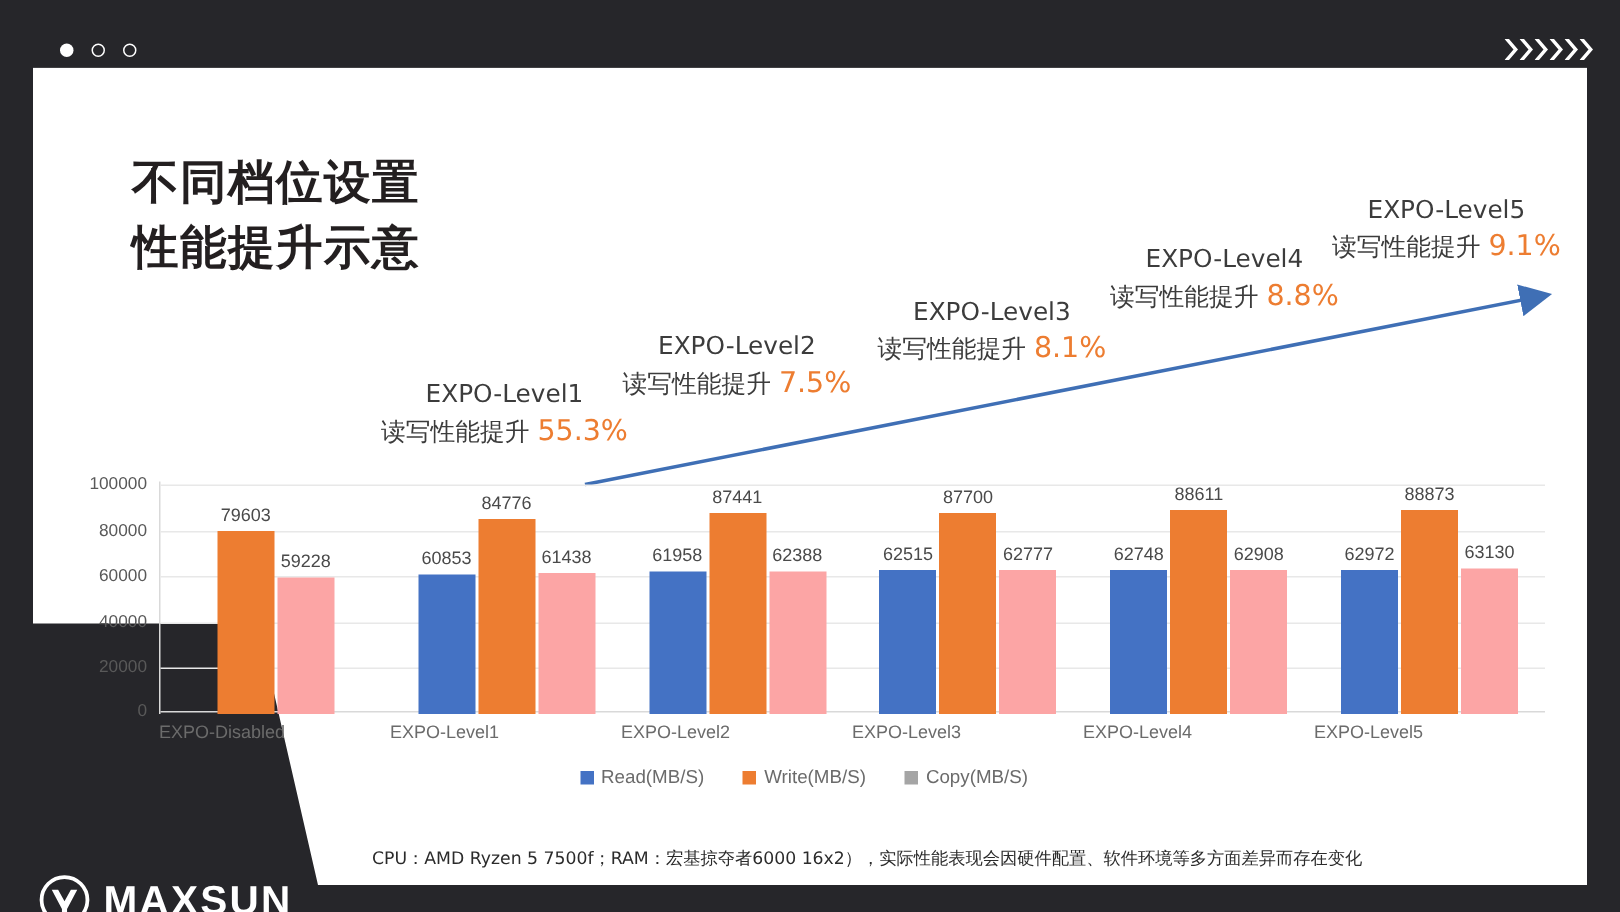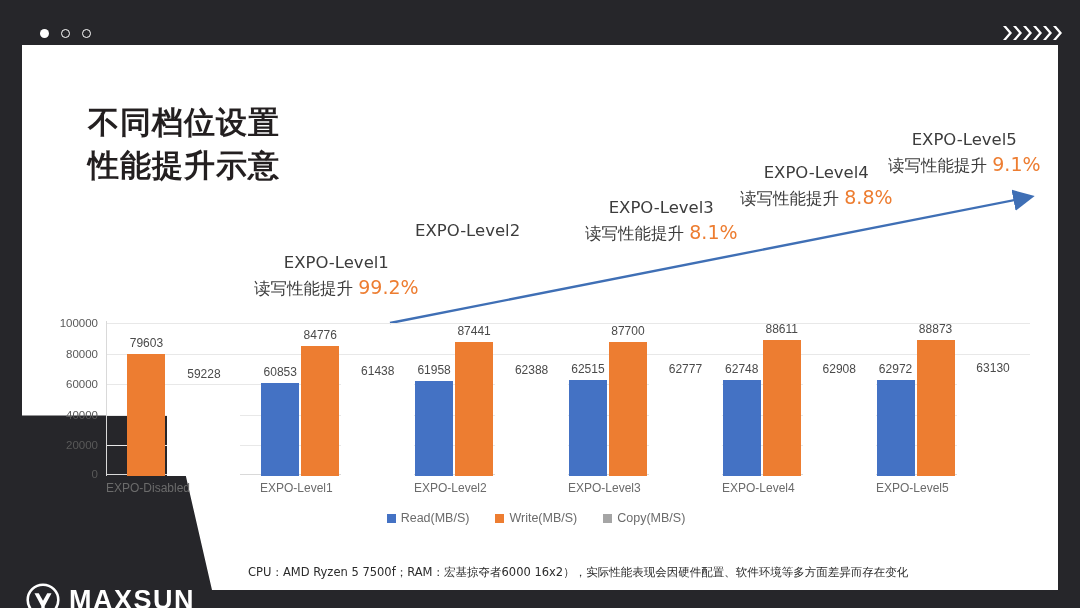--- a/index.html
+++ b/index.html
@@ -61,21 +61,21 @@
   .gridline.base{background:#d9d9d9;}
   .groups{position:absolute;left:0;right:0;bottom:0;top:0;display:flex;}
   .group{flex:1;display:flex;align-items:flex-end;justify-content:center;gap:2px;position:relative;}
   .bar{width:38px;position:relative;}
   .bar .v{
     position:absolute;left:50%;transform:translateX(-50%);
     bottom:100%;margin-bottom:4px;font-size:12px;color:#4a4a4a;white-space:nowrap;
   }
   .bar.read{background:#4472C4;}
   .bar.write{background:#ED7D31;}
-  .bar.copy{background:#ffffff;padding-left:35px;}
+  .bar.copy{background:#fca5a5;}
 
   .xlabels{position:absolute;left:70px;right:6px;top:160px;display:flex;}
   .xlabels span{flex:1;font-size:12px;color:#6b6b6b;}
 
   .legend{position:absolute;left:0;right:0;top:190px;display:flex;justify-content:center;gap:26px;}
   .legend .item{display:flex;align-items:center;gap:5px;font-size:12.5px;color:#6b6b6b;}
   .legend .sw{width:9px;height:9px;display:inline-block;}
 
   
   .footnote{
@@ -127,25 +127,26 @@
 
   <div class="page"></div>
 
   <div class="title">
     <div>不同档位设置</div>
     <div>性能提升示意</div>
   </div>
 
   <div class="callout" style="left:254px;top:228px;">
     <span class="lvl">EXPO-Level1</span>
-    <span class="pct"><span>读写性能提升</span> <span class="pctnum">99.2%</span></span>
+    <span class="pct"><span>读写性能提升</span> <span class="pctnum">55.3%</span></span>
   </div>
 
   <div class="callout" style="left:415px;top:196px;">
     <span class="lvl">EXPO-Level2</span>
+    <span class="pct"><span>读写性能提升</span> <span class="pctnum">7.5%</span></span>
   </div>
 
   <div class="callout" style="left:585px;top:173px;">
     <span class="lvl">EXPO-Level3</span>
     <span class="pct"><span>读写性能提升</span> <span class="pctnum">8.1%</span></span>
   </div>
 
   <div class="callout" style="left:740px;top:138px;">
     <span class="lvl">EXPO-Level4</span>
     <span class="pct"><span>读写性能提升</span> <span class="pctnum">8.8%</span></span>

